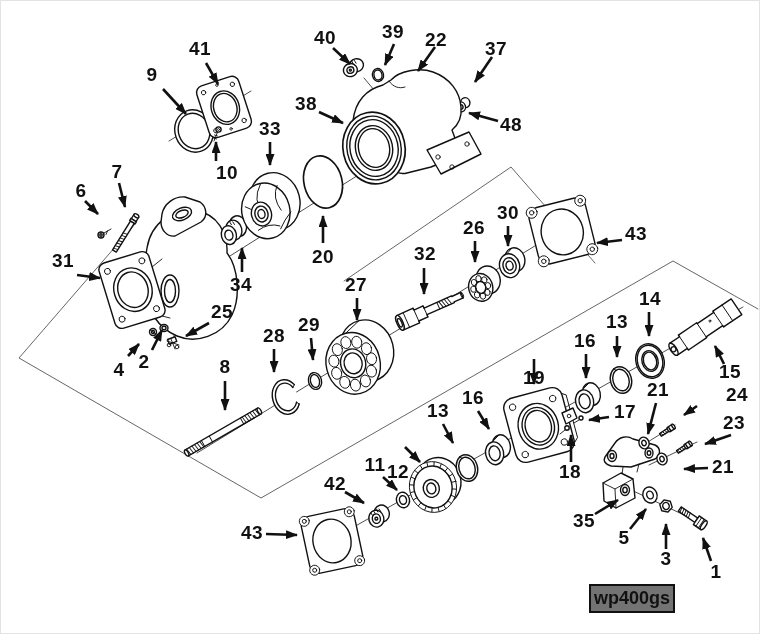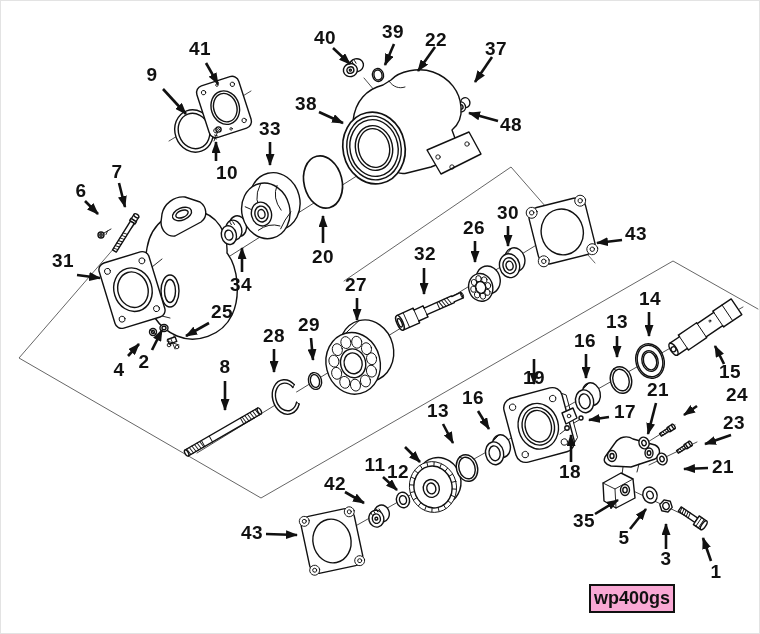--- a/index.html
+++ b/index.html
@@ -19,21 +19,21 @@
   #callout-layer line { stroke:var(--ink); stroke-width:2.6; }
   #callout-layer { pointer-events:none; }
   .callout-num {
     position:absolute; transform:translate(-50%,-50%);
     font-weight:bold; font-size:19px; color:var(--ink); letter-spacing:0.5px;
     white-space:nowrap; user-select:none;
   }
   #figure-label {
     position:absolute; left:588px; top:583px; width:86px; height:29px;
     border:2px solid var(--ink); display:flex; align-items:center; justify-content:center;
-    font-weight:bold; font-size:18px; color:var(--ink); background:#f9a8d4; box-sizing:border-box;
+    font-weight:bold; font-size:18px; color:var(--ink); background:#737373; box-sizing:border-box;
   }
 </style>
 </head>
 <body>
 
 <div id="stage">
 
   <svg id="art" width="760" height="634" viewBox="0 0 760 634">
 
     <path class="thin" d="M134,223 L18,357 L260,497 L672,260 L757,308"></path>

